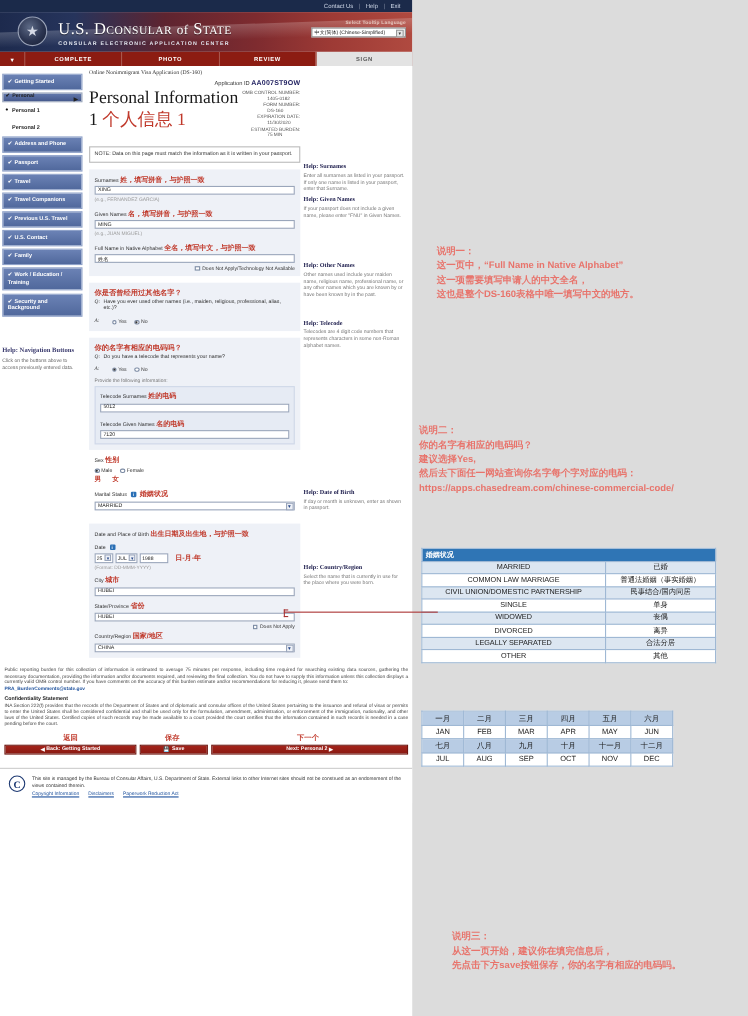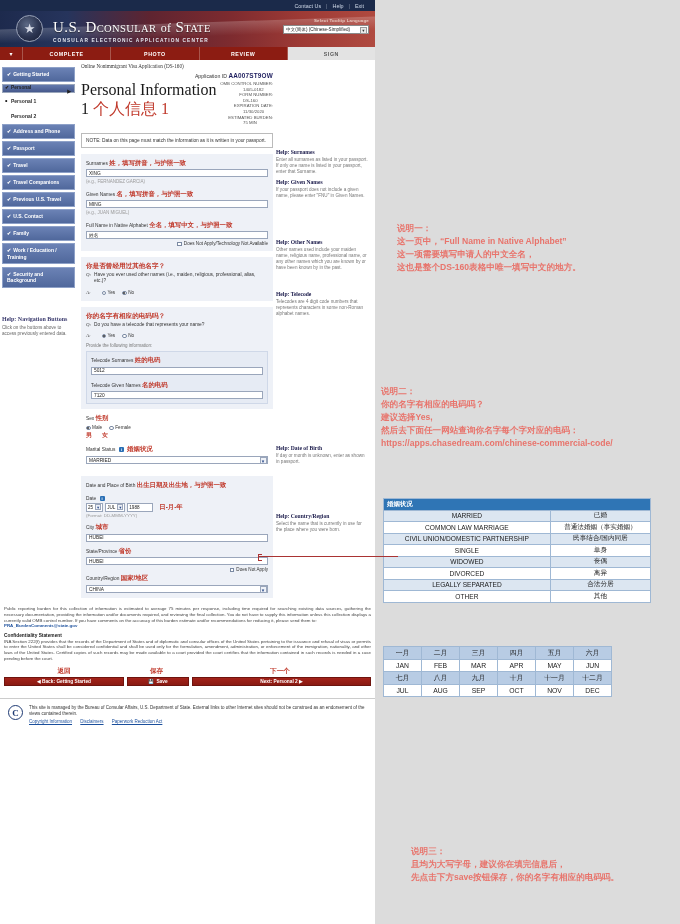--- a/index.html
+++ b/index.html
@@ -705,19 +705,19 @@
       <td>SEP</td>
       <td>OCT</td>
       <td>NOV</td>
       <td>DEC</td>
     </tr>
   </tbody>
     </table>
 
   <div class="ann" style="position:absolute;top:845px;left:0;margin-left:30px;">
     <span class="ln">说明三：</span>
-    <span class="ln">且均为大写字母，建议你在填完信息后，</span>
+    <span class="ln">从这一页开始，建议你在填完信息后，</span>
     <span class="ln">先点击下方save按钮保存，你的名字有相应的电码吗。</span>
   </div>
 
 </div>
 
 <div class="connector"></div>
 
 </body></html>

